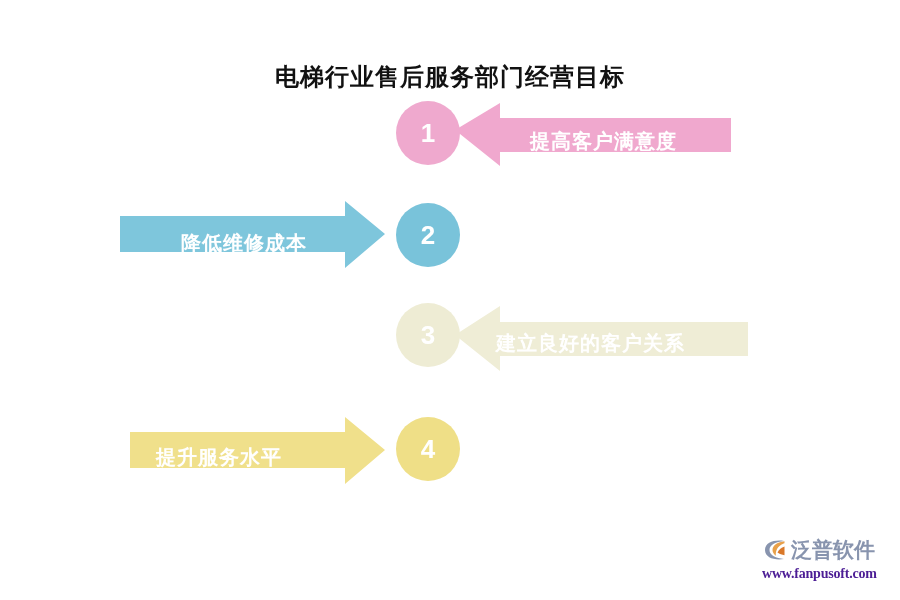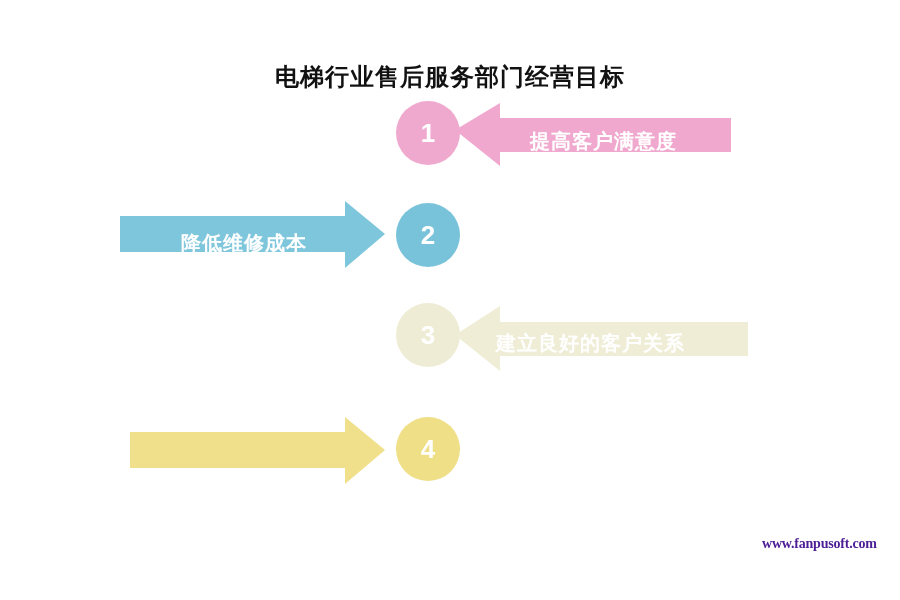--- a/index.html
+++ b/index.html
@@ -179,19 +179,30 @@
 
   <div class="row row-4">
     <div class="num-circle" style="background:#efdf87;">
       <span>4</span>
     </div>
     <div class="arrow-wrap right-pointing">
       <svg width="278" height="90" viewBox="0 0 278 90" xmlns="http://www.w3.org/2000/svg">
         <polygon points="20,20 235,20 235,5 275,38 235,72 235,56 20,56" fill="#f0e08b"></polygon>
       </svg>
     </div>
+    <div class="arrow-label" style="left:156px;">提升服务水平</div>
   </div>
 
   <div class="logo">
+    <div class="logo-top">
+      <span class="logo-mark">
+        <svg width="26" height="26" viewBox="0 0 26 26" xmlns="http://www.w3.org/2000/svg">
+          <path d="M22 4 C13 2.5 3 5 3 13 C3 21 13 23.5 22 22 C14 21 7.5 18.5 7.5 13 C7.5 7.5 14 5 22 4 Z" fill="#8894ae"></path>
+          <path d="M22.5 4.2 C16 5 10.5 8 10.5 13 C10.5 15.5 12 17.5 14 18.8 C13.2 15 15 10.5 18.5 8.2 C20 7.2 21.5 6.6 22.5 6.3 Z" fill="#e8a04a"></path>
+          <path d="M22.5 9.5 C19.5 10.5 16.8 12.8 15.5 15.5 C17.5 17 20 17.8 22.5 18.2 Z" fill="#d9782a"></path>
+        </svg>
+      </span>
+      <span class="logo-name">泛普软件</span>
+    </div>
     <div class="logo-url">www.fanpusoft.com</div>
   </div>
 
 </div>
 
 </body></html>

